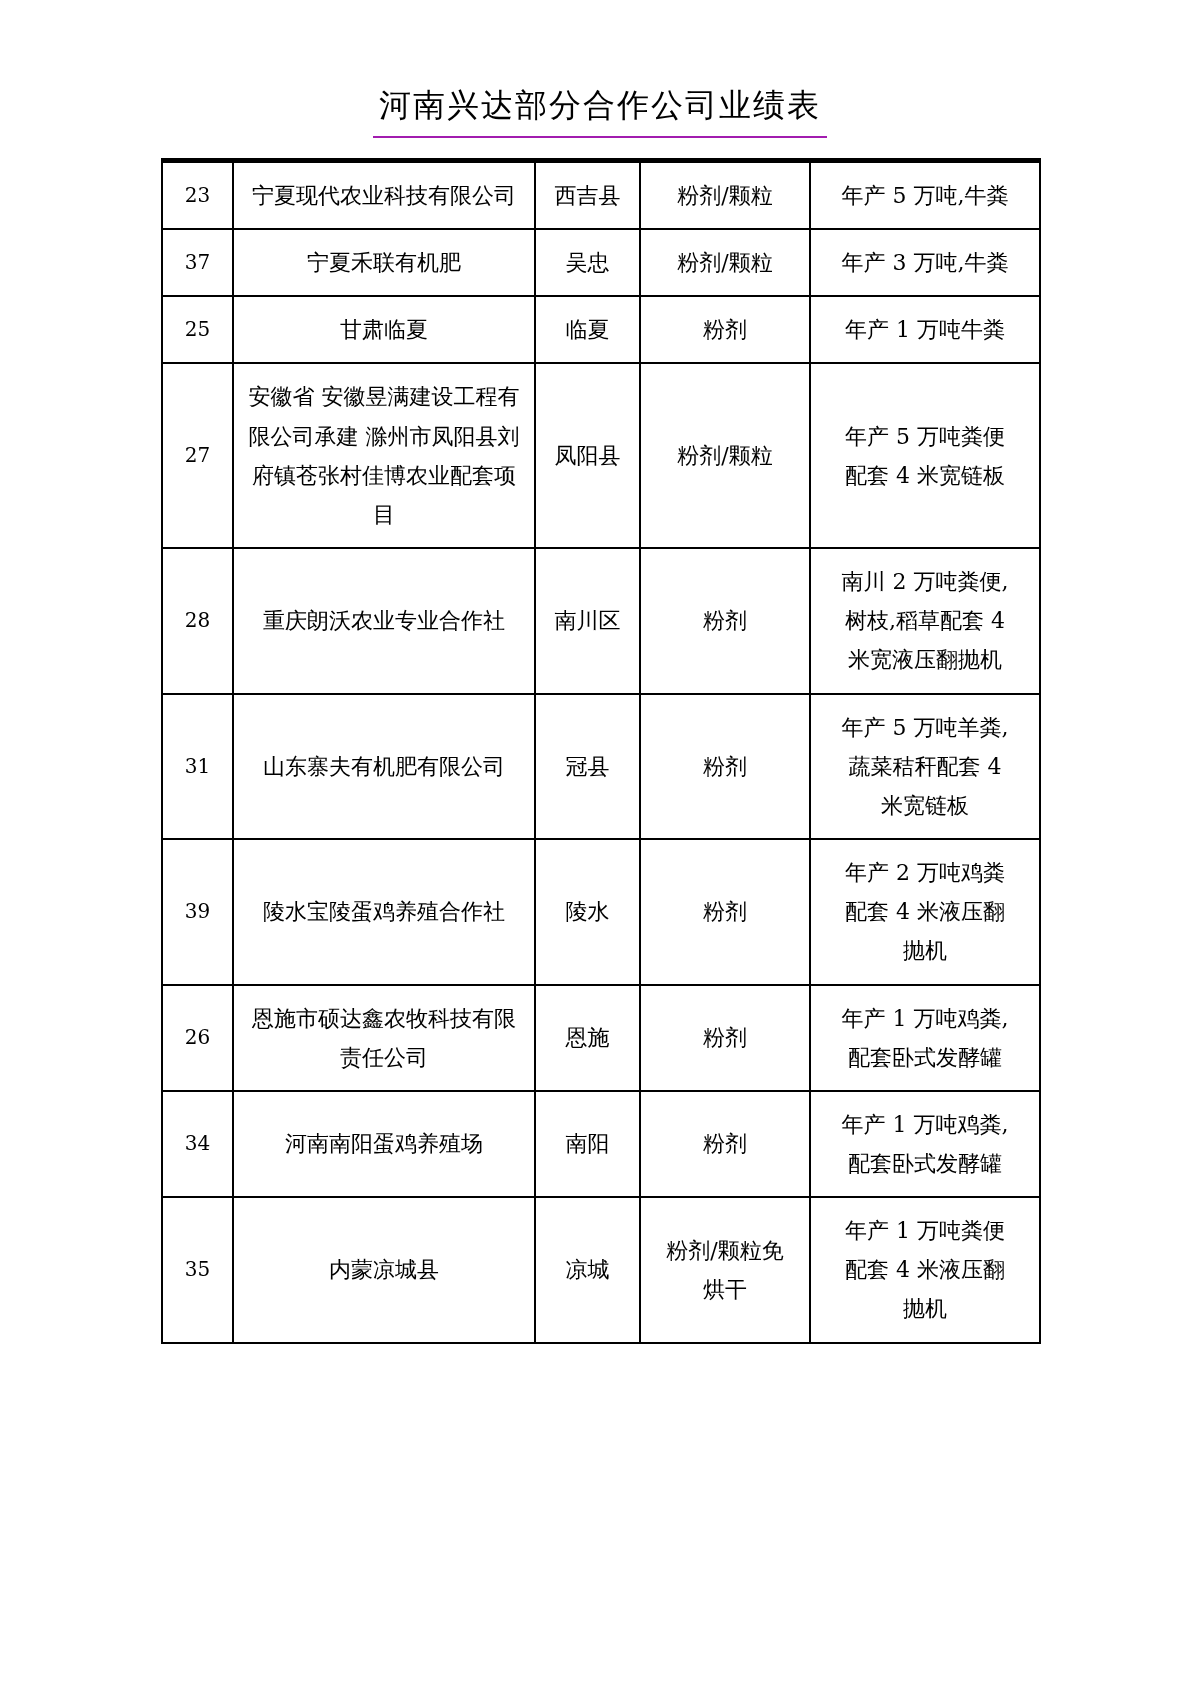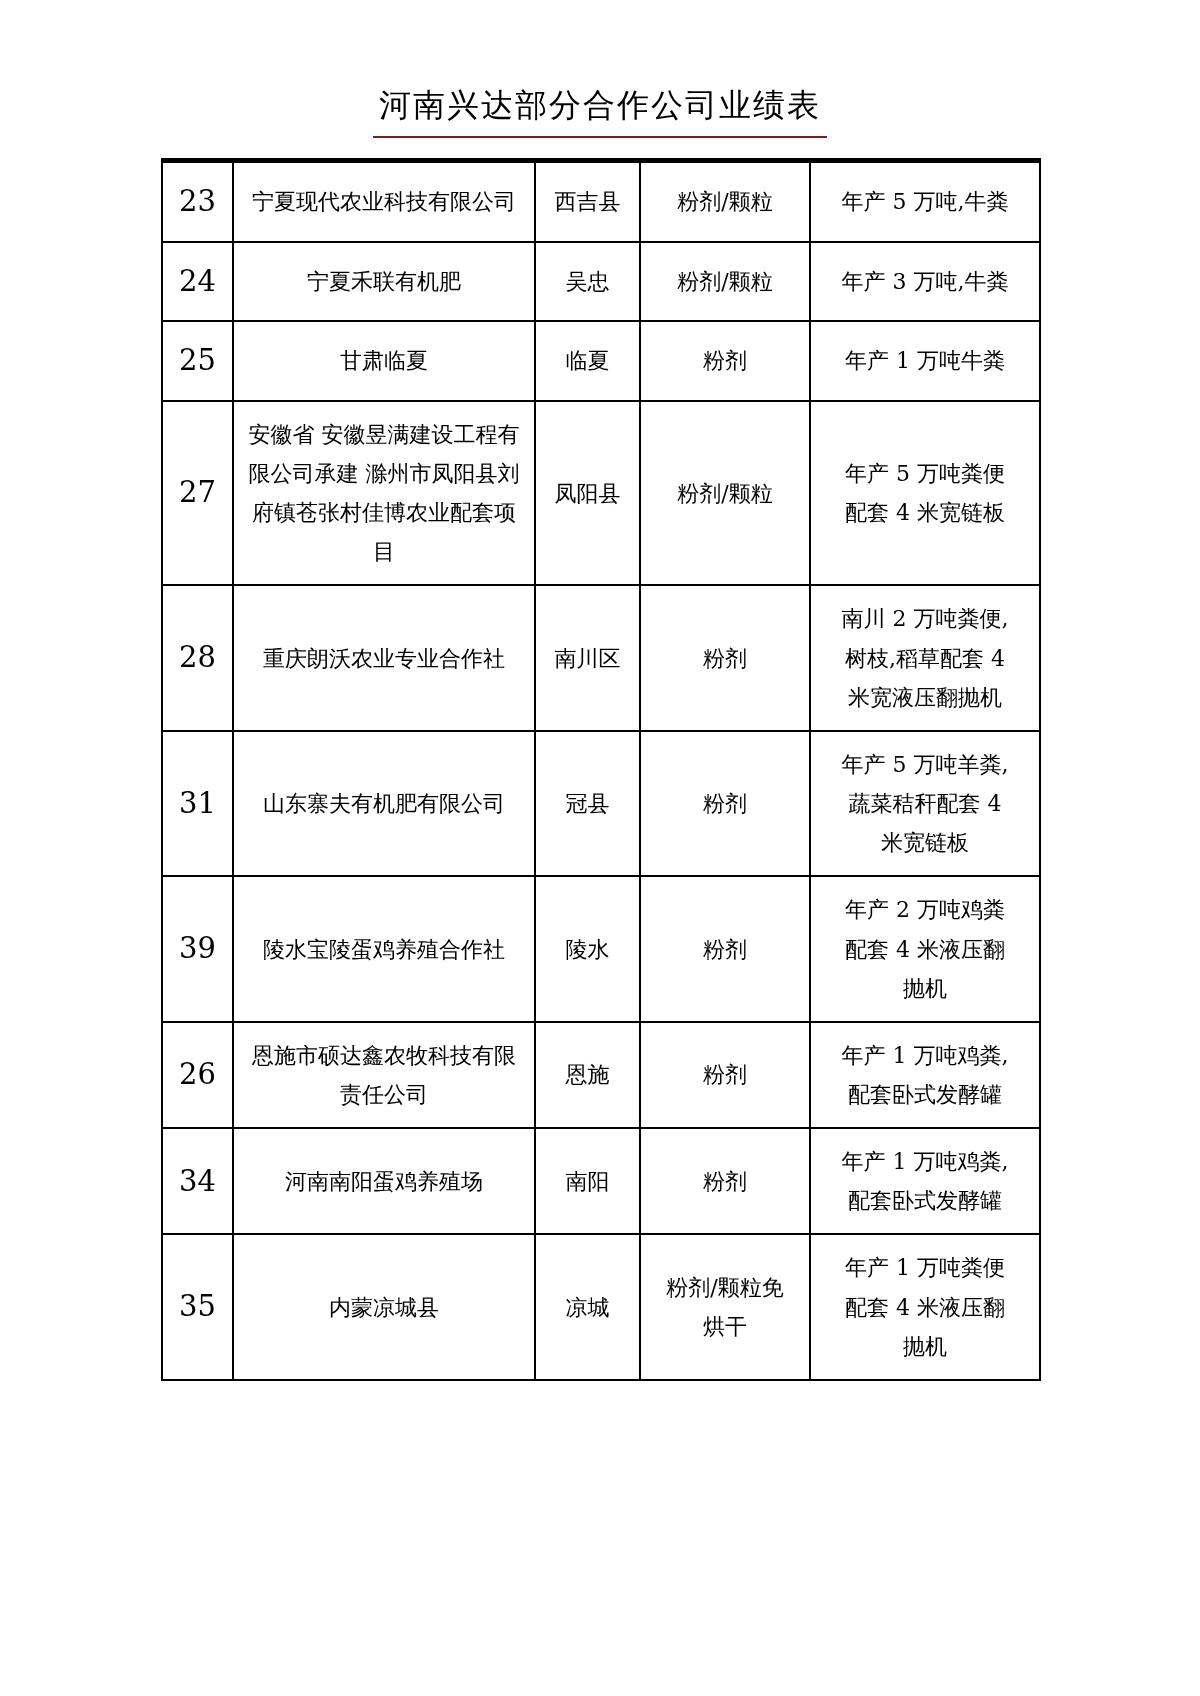--- a/index.html
+++ b/index.html
@@ -21,42 +21,42 @@
     background: #ffffff;
   }
   .page-title {
     margin: 84px auto 0 auto;
     width: max-content;
     font-size: 32px;
     font-weight: normal;
     letter-spacing: 2px;
     text-align: right;
     padding: 0 6px 8px 6px;
-    border-bottom: 2px solid #7f1d1d;
+    border-bottom: 2px solid #a21caf;
   }
   table.perf-table {
     border-collapse: collapse;
     table-layout: fixed;
     width: 878px;
     margin: 20px 0 0 161px;
     border: 2px solid #000000;
     border-top: 5px solid #000000;
   }
   table.perf-table td {
     border: 2px solid #000000;
     text-align: center;
     vertical-align: middle;
     font-size: 22px;
     line-height: 1.78;
     padding: 13px 6px;
     white-space: pre-line;
     word-break: break-all;
   }
   table.perf-table td.cell-no {
-    font-size: 29px;
+    font-size: 20px;
   }
   col.c-no   { width: 71px;  }
   col.c-comp { width: 302px; }
   col.c-loc  { width: 105px; }
   col.c-form { width: 170px; }
   col.c-cap  { width: 230px; }
 </style>
 </head>
 <body>
 
@@ -74,21 +74,21 @@
     </colgroup>
     <tbody>
         <tr>
           <td class="cell-no">23</td>
           <td>宁夏现代农业科技有限公司</td>
           <td>西吉县</td>
           <td>粉剂/颗粒</td>
           <td>年产 5 万吨,牛粪</td>
         </tr>
         <tr>
-          <td class="cell-no">24</td>
+          <td class="cell-no">37</td>
           <td>宁夏禾联有机肥</td>
           <td>吴忠</td>
           <td>粉剂/颗粒</td>
           <td>年产 3 万吨,牛粪</td>
         </tr>
         <tr>
           <td class="cell-no">25</td>
           <td>甘肃临夏</td>
           <td>临夏</td>
           <td>粉剂</td>

